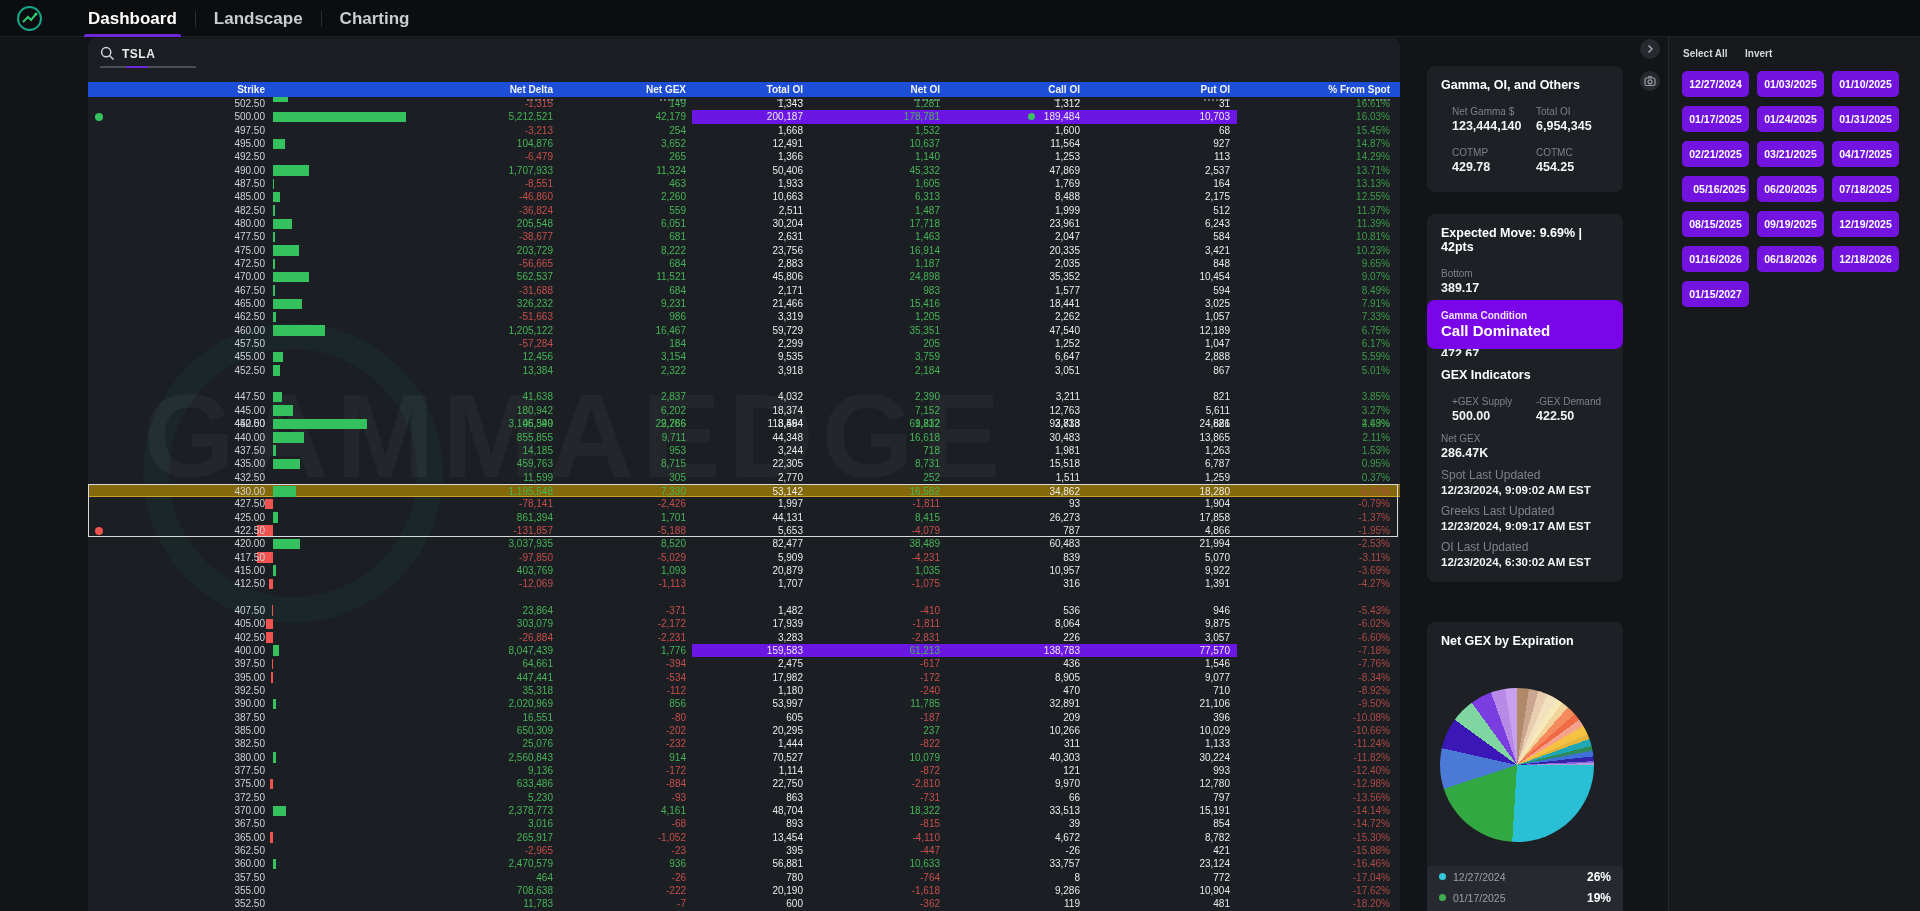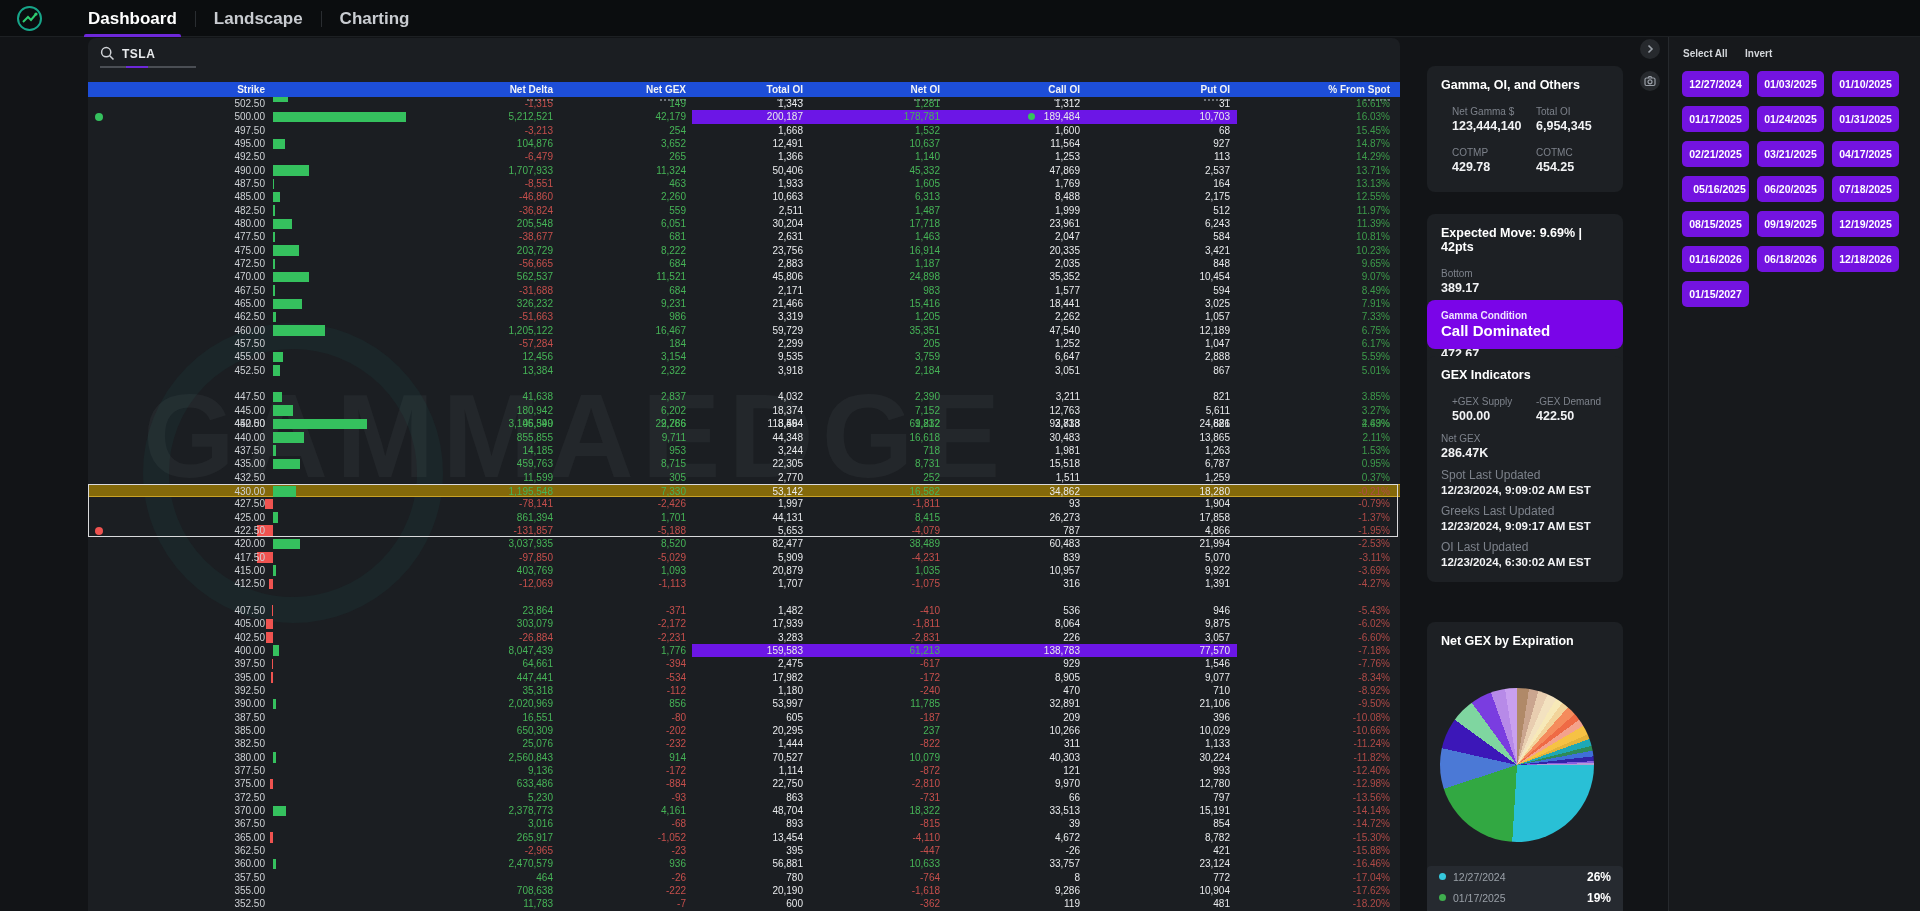--- a/index.html
+++ b/index.html
@@ -608,21 +608,21 @@
           <div class="cell c-poi">77,570</div>
           <div class="cell c-pct pctneg">-7.18%</div>
         </div>
         <div class="trow" style="top: 560.28px;">
           <div class="bar r" style="width: 1.24237px; left: 183.758px;"></div>
           <div class="cell c-strike">397.50</div>
           <div class="cell c-nd pos">64,661</div>
           <div class="cell c-ng neg">-394</div>
           <div class="cell c-toi">2,475</div>
           <div class="cell c-noi neg">-617</div>
-          <div class="cell c-coi">929</div>
+          <div class="cell c-coi">436</div>
           <div class="cell c-poi">1,546</div>
           <div class="cell c-pct pctneg">-7.76%</div>
         </div>
         <div class="trow" style="top: 573.62px;">
           <div class="bar r" style="width: 1.68382px; left: 183.316px;"></div>
           <div class="cell c-strike">395.00</div>
           <div class="cell c-nd pos">447,441</div>
           <div class="cell c-ng neg">-534</div>
           <div class="cell c-toi">17,982</div>
           <div class="cell c-noi neg">-172</div>

